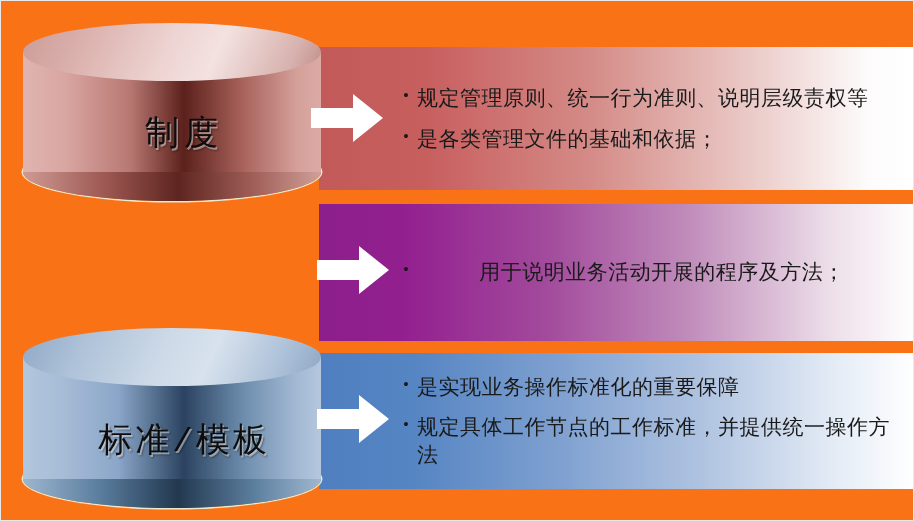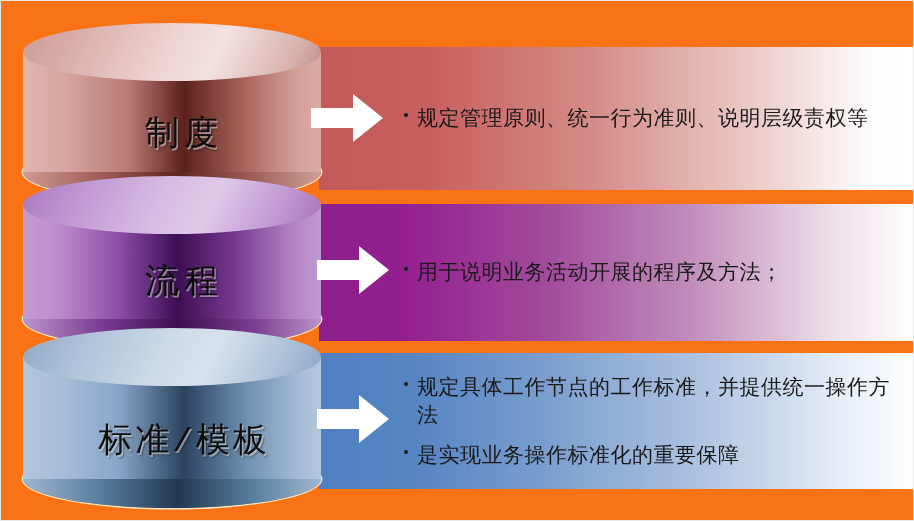--- a/index.html
+++ b/index.html
@@ -23,21 +23,21 @@
 
   
   .panel {
     position: absolute;
     left: 318px;
     width: 596px;
     box-sizing: border-box;
     z-index: 1;
   }
   .panel.red   { top: 46px;  height: 143px; background: linear-gradient(to right, #c25a5a 0%, #c85f5f 18%, #d48a86 45%, #eac9c6 72%, #fdfbfb 92%, #ffffff 100%); }
-  .panel.purple{ top: 203px; height: 137px; background: linear-gradient(to right, #8c1f8c 0%, #931f8f 14%, #a24a9c 38%, #c08cba 62%, #eddfe9 86%, #ffffff 100%); }
+  .panel.purple{ top: 203px; height: 137px; background: linear-gradient(to right, #8c1f8c 0%, #931f8f 14%, #a24a9c 38%, #c08cba 62%, #eddfe9 86%, #ffffff 100%); text-align: center; }
   .panel.blue  { top: 352px; height: 136px; background: linear-gradient(to right, #4f7fc0 0%, #5685c3 16%, #7ea0d0 40%, #b3c6e2 66%, #e7eef7 88%, #ffffff 100%); }
 
   .panel-body {
     position: absolute;
     left: 84px;
     right: 8px;
     top: 0;
     bottom: 0;
     display: flex;
     flex-direction: column;
@@ -160,20 +160,21 @@
   .arrow3 { left: 316px; top: 392px; }
 </style>
 </head>
 <body>
 
 <div id="canvas">
 
   <div class="panel red">
     <div class="panel-body">
       <div class="bullet">规定管理原则、统一行为准则、说明层级责权等</div>
+      <div class="bullet">是各类管理文件的基础和依据；</div>
     </div>
   </div>
 
   <div class="cyl cyl1">
     <div class="cyl-bot"></div>
     <div class="cyl-body"></div>
     <div class="cyl-top"></div>
     <div class="cyl-label">制度</div>
   </div>
 
@@ -182,37 +183,31 @@
       <polygon points="0,16 42,16 42,2 72,26 42,50 42,36 0,36" fill="#ffffff"></polygon>
     </svg>
   </div>
 
   <div class="panel purple">
     <div class="panel-body">
       <div class="bullet">用于说明业务活动开展的程序及方法；</div>
     </div>
   </div>
 
-  <div class="cyl cyl2">
-    <div class="cyl-bot"></div>
-    <div class="cyl-body"></div>
-    <div class="cyl-top"></div>
-    <div class="cyl-label">流程</div>
-  </div>
 
   <div class="arrow arrow2">
     <svg viewBox="0 0 72 52" xmlns="http://www.w3.org/2000/svg" aria-hidden="true">
       <polygon points="0,16 42,16 42,2 72,26 42,50 42,36 0,36" fill="#ffffff"></polygon>
     </svg>
   </div>
 
   <div class="panel blue">
     <div class="panel-body">
+      <div class="bullet">是实现业务操作标准化的重要保障</div>
       <div class="bullet">规定具体工作节点的工作标准，并提供统一操作方法</div>
-      <div class="bullet">是实现业务操作标准化的重要保障</div>
     </div>
   </div>
 
   <div class="cyl cyl3">
     <div class="cyl-bot"></div>
     <div class="cyl-body"></div>
     <div class="cyl-top"></div>
     <div class="cyl-label">标准/模板</div>
   </div>
 

